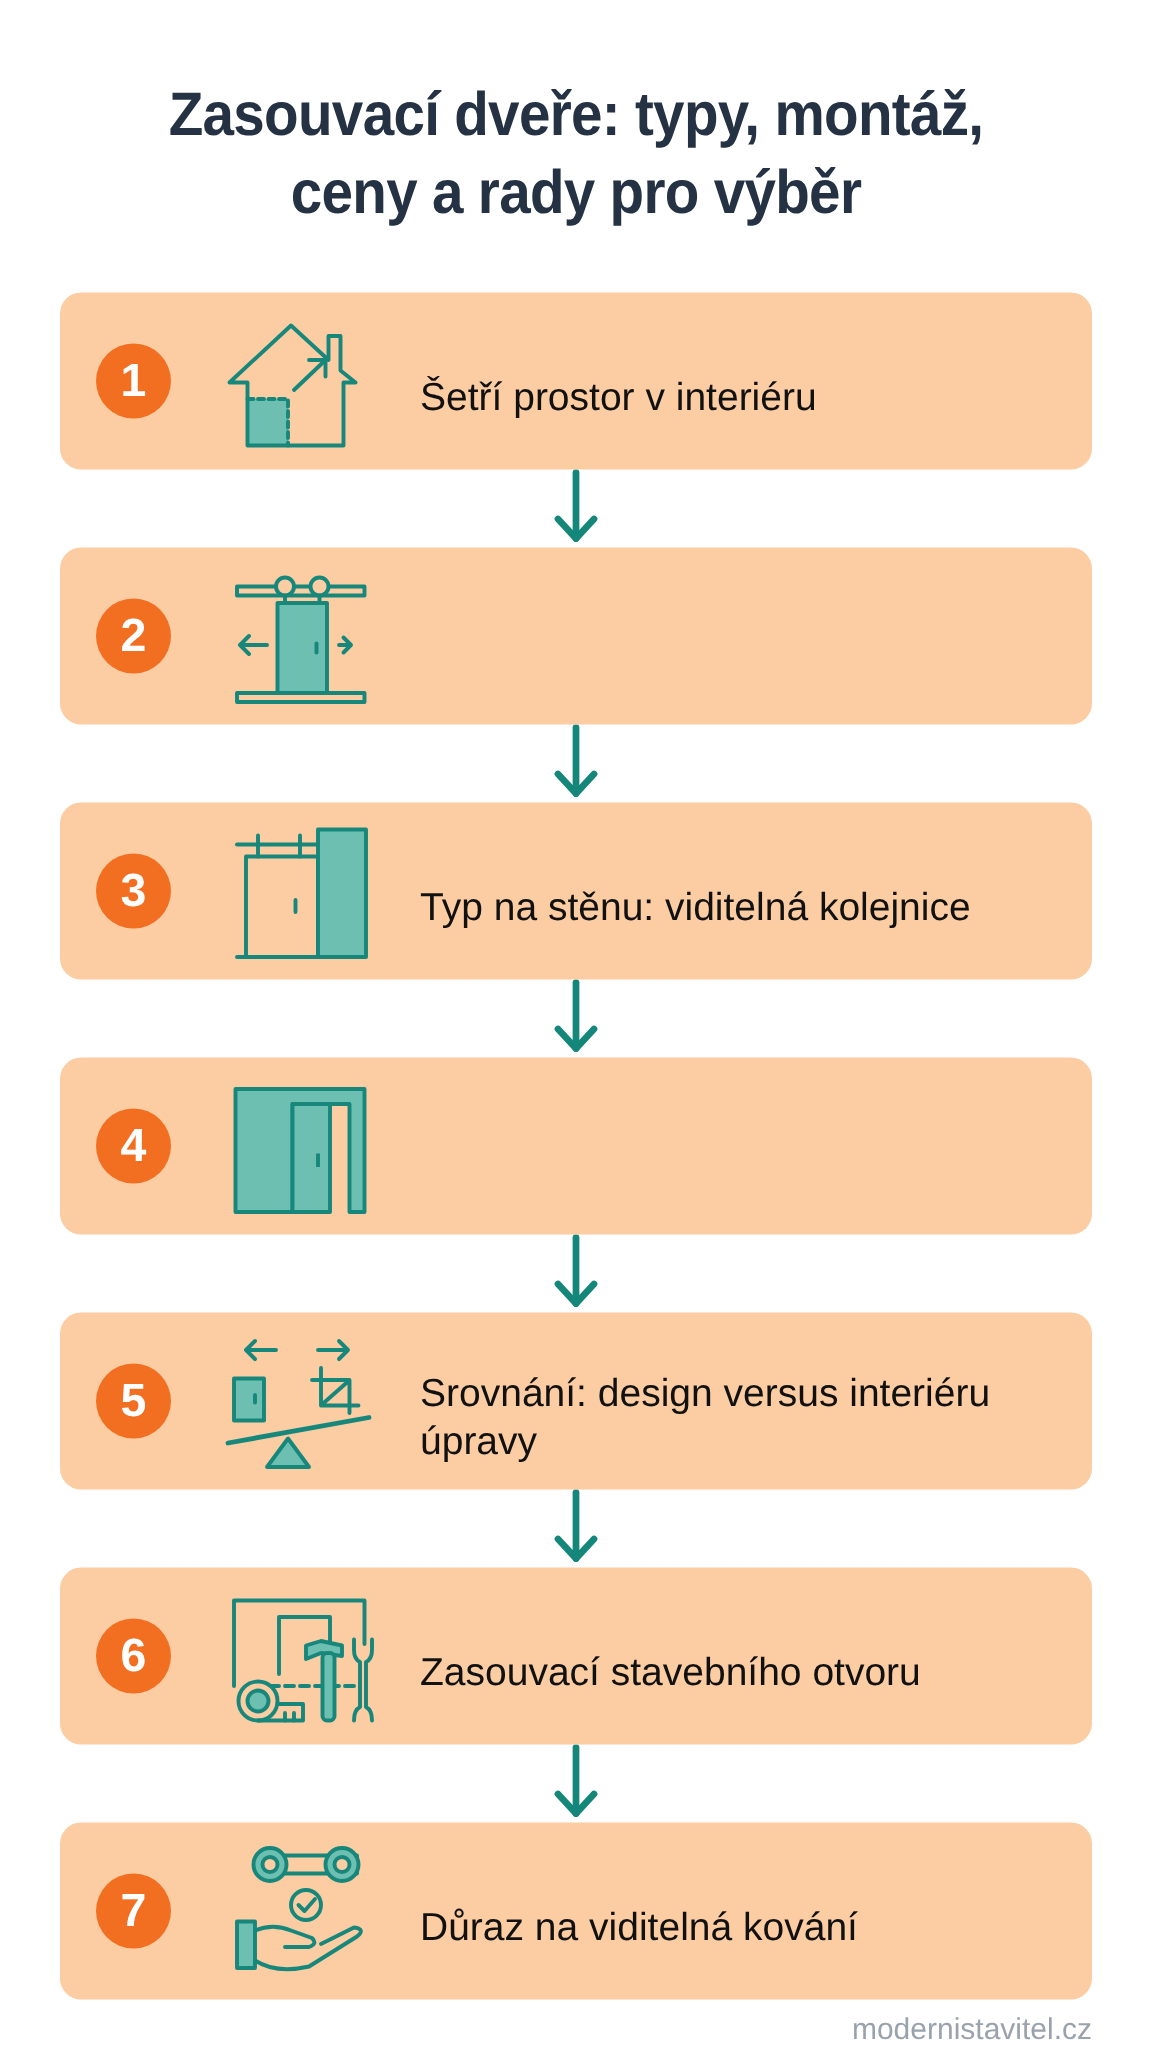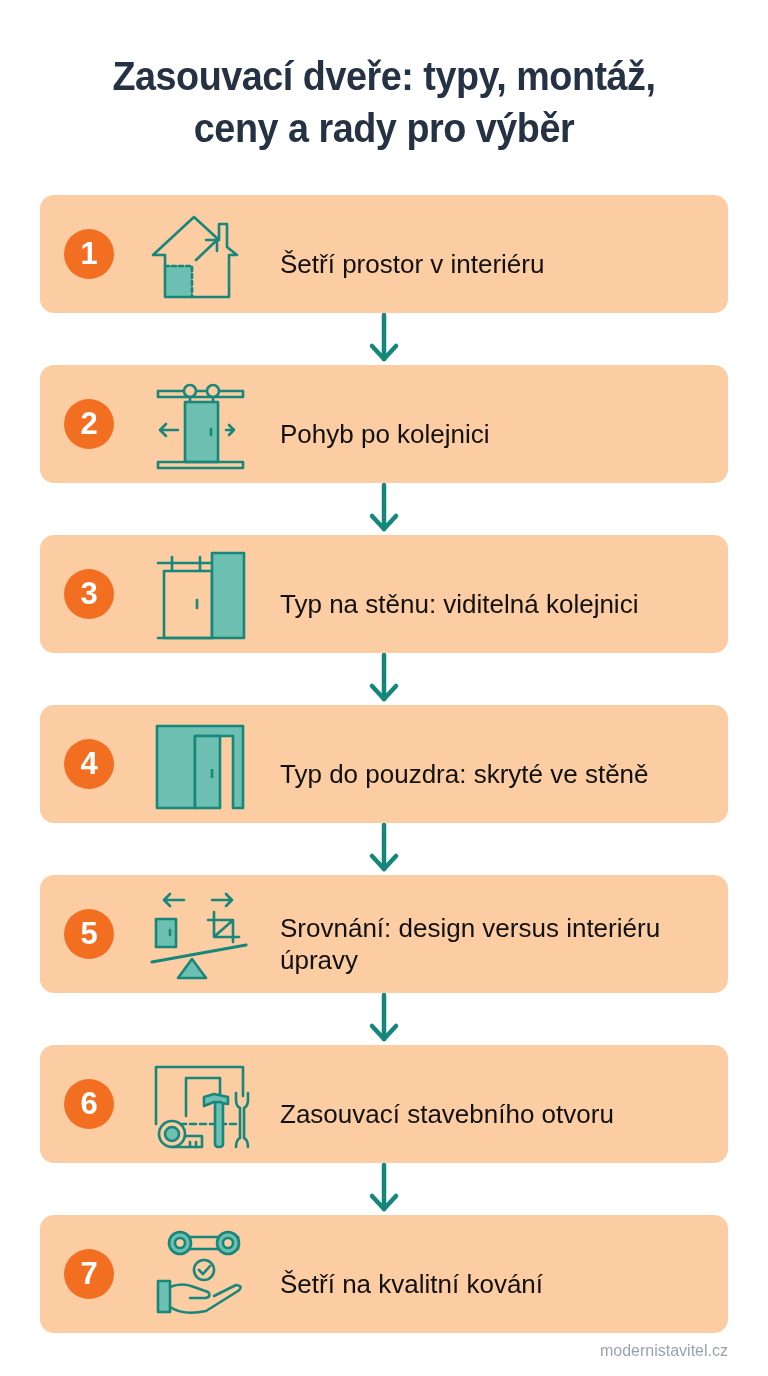--- a/index.html
+++ b/index.html
@@ -29,21 +29,21 @@
     .icon svg { width: 100%; height: 100%; display: block; }
     .label {
       position: absolute; left: 240px; top: 0; height: 138px; width: 420px;
       display: flex; align-items: center;
       color: #111111; font-size: 26px; line-height: 32px;
     }
     .arrow { position: absolute; left: 326px; width: 36px; height: 52px; }
     .arrow svg { width: 100%; height: 100%; display: block; }
     .footer {
       position: absolute; right: 40px; top: 1342px;
-      color: #9aa3ad; font-size: 16px;
+      color: #9aa3ad; font-size: 20px;
     }
   </style>
 </head>
 <body>
 
 <h1 class="title">
   <span>Zasouvací dveře: typy, montáž,</span>
   <span>ceny a rady pro výběr</span>
 </h1>
 
@@ -77,60 +77,58 @@
         <circle cx="40" cy="15" r="6" fill="#fccca3"></circle>
         <circle cx="63" cy="15" r="6" fill="#fccca3"></circle>
         <path d="M40 21 L40 26 M63 21 L63 26"></path>
         <rect x="35" y="26" width="33" height="60" fill="#6cbfb1"></rect>
         <path d="M61 53 L61 59"></path>
         <path d="M28 54 L10 54 M16 48 L10 54 L16 60"></path>
         <path d="M76 54 L84 54 M79 49 L84 54 L79 59"></path>
         <rect x="8" y="86" width="85" height="6"></rect>
       </svg>
     </div>
-    <div class="label">Pohyb po kolejnici</div>
   </div>
   <div class="arrow" style="top:288px">
     <svg viewBox="0 0 36 52" fill="none" stroke="#14867a" stroke-width="4.5" stroke-linecap="round" stroke-linejoin="round">
       <path d="M18 2 L18 46"></path>
         <path d="M6 33 L18 46 L30 33"></path>
     </svg>
   </div>
 
   <div class="card" style="top:340px">
     <div class="badge">3</div>
     <div class="icon">
       <svg viewBox="0 0 100 96" fill="none" stroke="#17877b" stroke-width="2.6" stroke-linecap="round" stroke-linejoin="round">
         <path d="M8 17 L62 17"></path>
         <path d="M22 11 L22 25 M50 11 L50 25"></path>
         <rect x="14" y="25" width="48" height="67"></rect>
         <path d="M47 54 L47 62"></path>
         <rect x="62" y="7" width="32" height="85" fill="#6cbfb1"></rect>
         <path d="M8 92 L62 92"></path>
       </svg>
     </div>
-    <div class="label">Typ na stěnu: viditelná kolejnici</div>
+    <div class="label">Typ na stěnu: viditelná kolejnice</div>
   </div>
   <div class="arrow" style="top:458px">
     <svg viewBox="0 0 36 52" fill="none" stroke="#14867a" stroke-width="4.5" stroke-linecap="round" stroke-linejoin="round">
       <path d="M18 2 L18 46"></path>
         <path d="M6 33 L18 46 L30 33"></path>
     </svg>
   </div>
 
   <div class="card" style="top:510px">
     <div class="badge">4</div>
     <div class="icon">
       <svg viewBox="0 0 100 96" fill="#6cbfb1" stroke="#17877b" stroke-width="2.6" stroke-linejoin="round">
         <path d="M7 10 L93 10 L93 92 L83 92 L83 20 L45 20 L45 92 L7 92 Z"></path>
         <rect x="45" y="20" width="25" height="72"></rect>
         <path d="M62 53 L62 62" fill="none"></path>
       </svg>
     </div>
-    <div class="label">Typ do pouzdra: skryté ve stěně</div>
   </div>
   <div class="arrow" style="top:628px">
     <svg viewBox="0 0 36 52" fill="none" stroke="#14867a" stroke-width="4.5" stroke-linecap="round" stroke-linejoin="round">
       <path d="M18 2 L18 46"></path>
         <path d="M6 33 L18 46 L30 33"></path>
     </svg>
   </div>
 
   <div class="card" style="top:680px">
     <div class="badge">5</div>
@@ -188,18 +186,18 @@
         <circle cx="30" cy="17" r="5" fill="#fccca3"></circle>
         <circle cx="78" cy="17" r="11" fill="#6cbfb1"></circle>
         <circle cx="78" cy="17" r="5" fill="#fccca3"></circle>
         <circle cx="54" cy="44" r="10"></circle>
         <path d="M49 44 L53 48 L60 40"></path>
         <rect x="8" y="55" width="12" height="31" fill="#6cbfb1"></rect>
         <path d="M20 61 Q32 56 44 61 L58 66 Q62 70 56 72 L40 72"></path>
         <path d="M20 81 Q34 90 56 85 L88 65 Q94 60 86 59 L64 70"></path>
       </svg>
     </div>
-    <div class="label">Šetří na kvalitní kování</div>
+    <div class="label">Důraz na viditelná kování</div>
   </div>
 
 </div>
 
 <div class="footer">modernistavitel.cz</div>
 
 </body></html>

